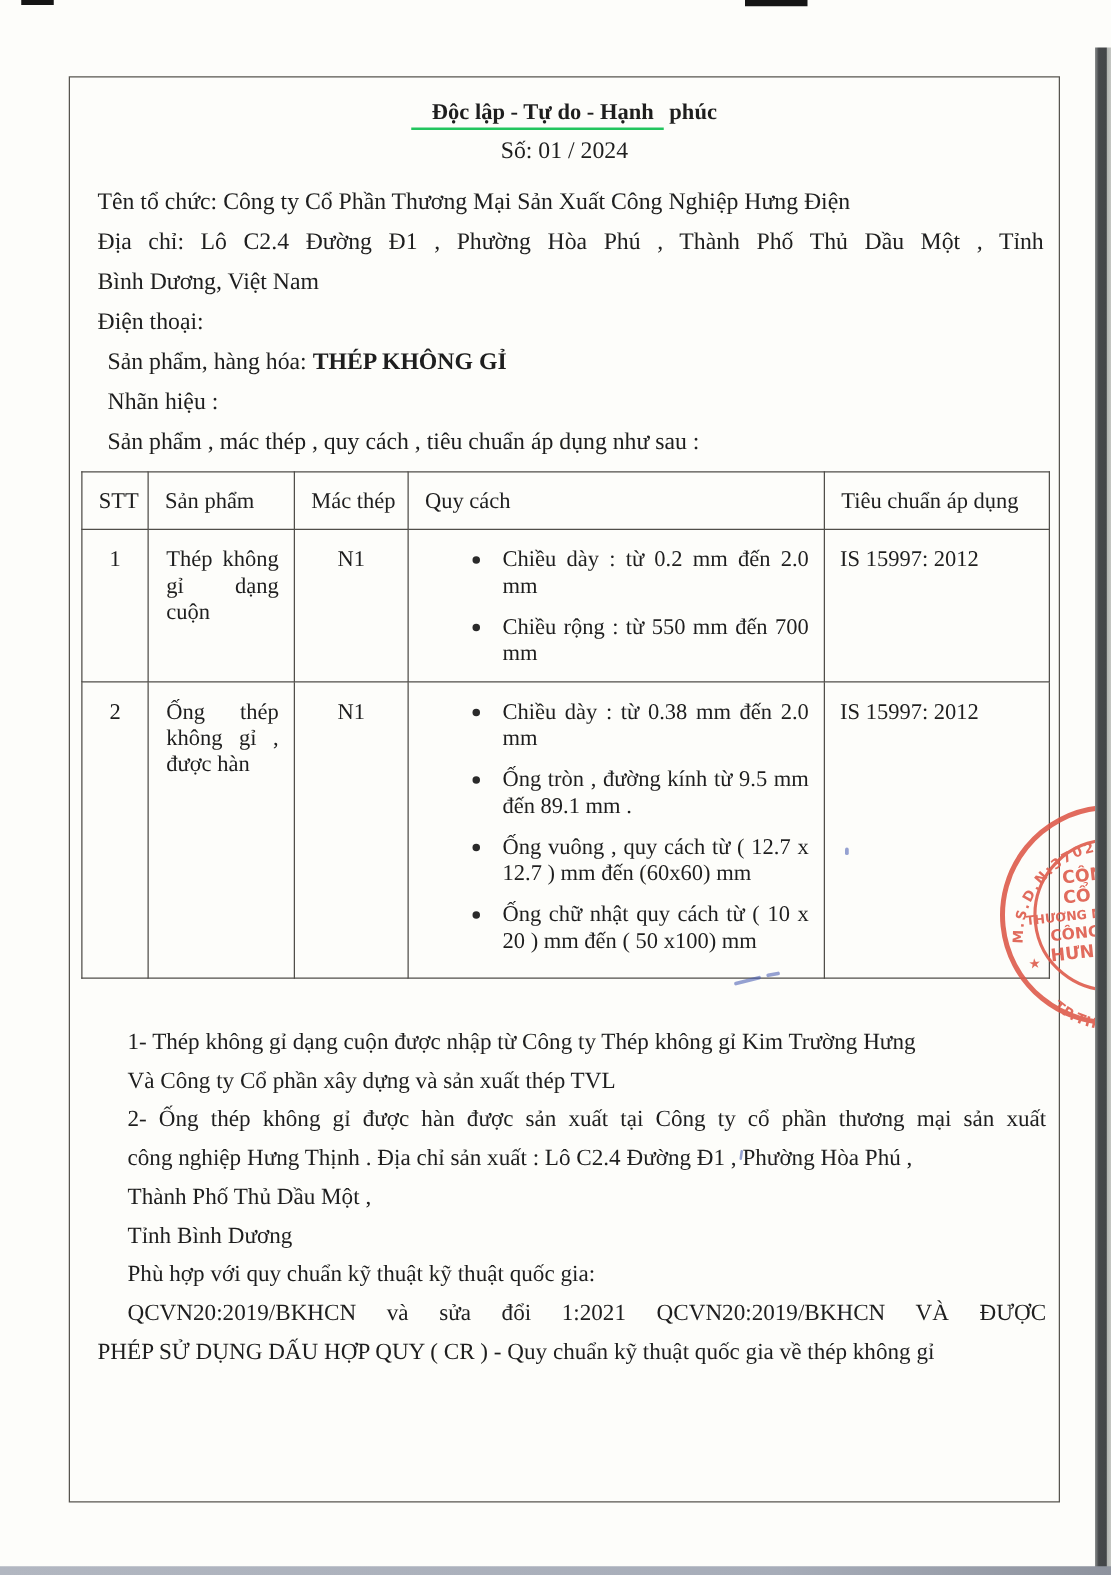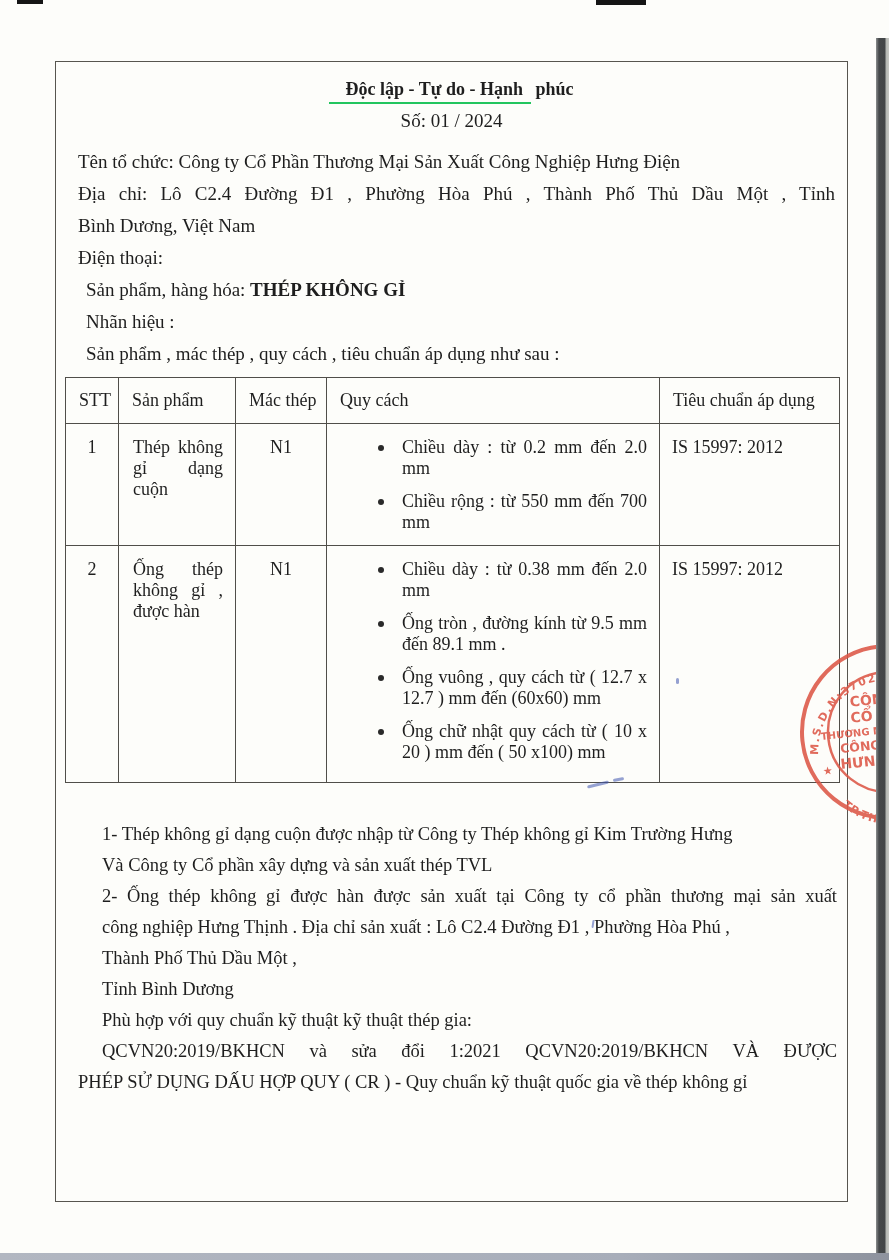--- a/index.html
+++ b/index.html
@@ -148,21 +148,21 @@
       </tbody>
     </table>
 
     <div class="notes">
       <div class="note-line">1- Thép không gỉ dạng cuộn được nhập từ Công ty Thép không gỉ Kim Trường Hưng</div>
       <div class="note-line">Và Công ty Cổ phần xây dựng và sản xuất thép TVL</div>
       <div class="note-line jl">2- Ống thép không gỉ được hàn được sản xuất tại Công ty cổ phần thương mại sản xuất</div>
       <div class="note-line nl-hang">công nghiệp Hưng Thịnh . Địa chỉ sản xuất : Lô C2.4 Đường Đ1 , Phường Hòa Phú ,</div>
       <div class="note-line nl-hang">Thành Phố Thủ Dầu Một ,</div>
       <div class="note-line">Tỉnh Bình Dương</div>
-      <div class="note-line">Phù hợp với quy chuẩn kỹ thuật kỹ thuật thép gia:</div>
+      <div class="note-line">Phù hợp với quy chuẩn kỹ thuật kỹ thuật quốc gia:</div>
       <div class="note-line jl">QCVN20:2019/BKHCN và sửa đổi 1:2021 QCVN20:2019/BKHCN VÀ ĐƯỢC</div>
       <div class="note-line nl-flush">PHÉP SỬ DỤNG DẤU HỢP QUY ( CR ) -  Quy chuẩn kỹ thuật quốc gia về thép không gỉ</div>
     </div>
 
   </div>
 
   <div class="stamp">
     <svg width="220" height="220" viewBox="-110 -110 220 220" xmlns="http://www.w3.org/2000/svg">
       <circle cx="0" cy="0" r="86" fill="none" stroke="#dd5747" stroke-width="4"></circle>
       <circle cx="0" cy="0" r="60" fill="none" stroke="#dd5747" stroke-width="2.5"></circle>

